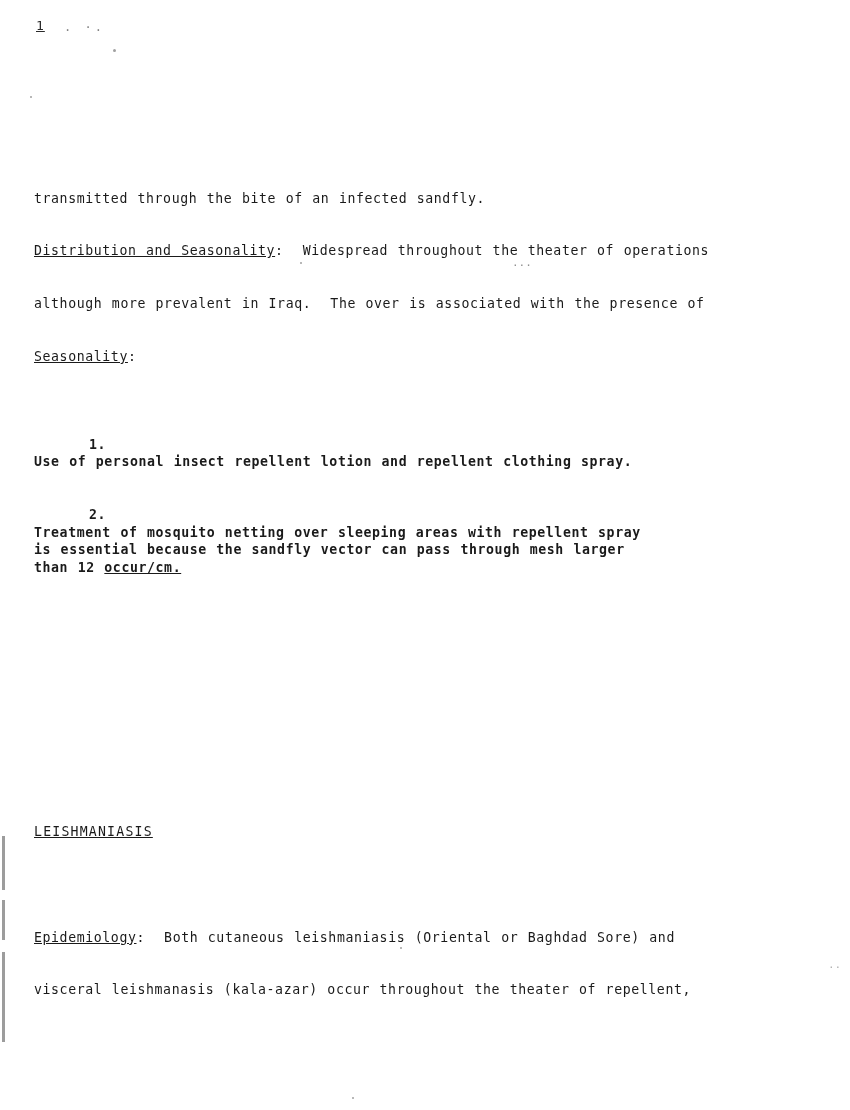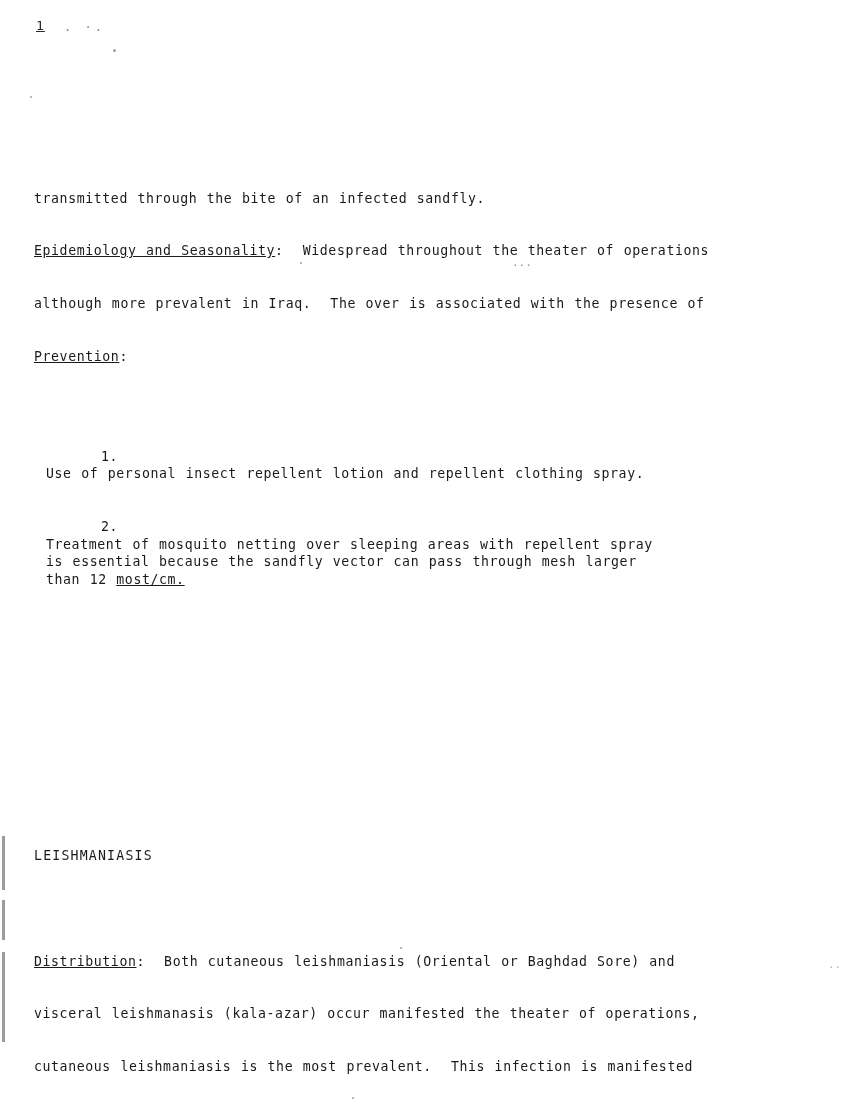--- a/index.html
+++ b/index.html
@@ -58,29 +58,31 @@
     word-spacing: 1px;
   }
   .para {
     margin: 0;
     white-space: pre-wrap;
   }
   .u {
     text-decoration: underline;
   }
   .heading {
+    text-decoration: underline;
     letter-spacing: 1.2px;
   }
   .blank {
     height: 17.6px;
   }
   .list {
-    margin: 12px;
+    margin: 0;
     padding: 0;
     list-style: none;
+    font-weight: bold;
   }
   .list li {
     display: block;
     white-space: pre-wrap;
     padding-left: 0;
   }
   .indent-num {
     display: inline-block;
     width: 76px;
     text-align: left;
@@ -129,40 +131,39 @@
 
   <div class="left-bar" style="top:836px; height:54px;"></div>
   <div class="left-bar" style="top:900px; height:40px;"></div>
   <div class="left-bar" style="top:952px; height:90px;"></div>
 
   <div class="body-text">
 
     
     <div>
       <div class="para">transmitted through the bite of an infected sandfly.</div>
-      <div class="para"><span class="u">Epidemiology and Seasonality</span>:  Widespread throughout the theater of operations</div>
+      <div class="para"><span class="u">Distribution and Seasonality</span>:  Widespread throughout the theater of operations</div>
       <div class="para">although more prevalent in Iraq.  The over is associated with the presence of</div>
-      <div class="para"><span class="u">Prevention</span>:</div>
+      <div class="para"><span class="u">Seasonality</span>:</div>
       <ul class="list">
         <li><span class="indent-num">1.</span><span class="hang">Use of personal insect repellent lotion and repellent clothing spray.</span></li>
         <li><span class="indent-num">2.</span><span class="hang">Treatment of mosquito netting over sleeping areas with repellent spray
 is essential because the sandfly vector can pass through mesh larger
-than 12 <span class="u">most/cm.</span></span></li>
+than 12 <span class="u">occur/cm.</span></span></li>
       </ul>
     </div>
 
     <div class="blank"></div>
 
     
     <div>
       <div class="para heading">LEISHMANIASIS</div>
       <div class="blank"></div>
-      <div class="para"><span class="u">Distribution</span>:  Both cutaneous leishmaniasis (Oriental or Baghdad Sore) and</div>
-      <div class="para">visceral leishmanasis (kala-azar) occur manifested the theater of operations,</div>
-      <div class="para">cutaneous leishmaniasis is the most prevalent.  This infection is manifested</div>
+      <div class="para"><span class="u">Epidemiology</span>:  Both cutaneous leishmaniasis (Oriental or Baghdad Sore) and</div>
+      <div class="para">visceral leishmanasis (kala-azar) occur throughout the theater of repellent,</div>
       
       
       
       
       
       
       
       
       
       

